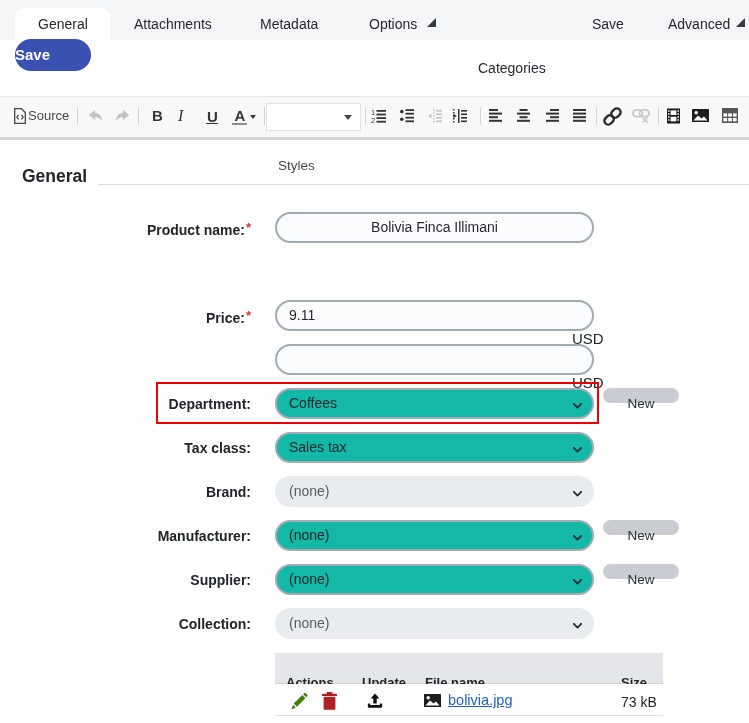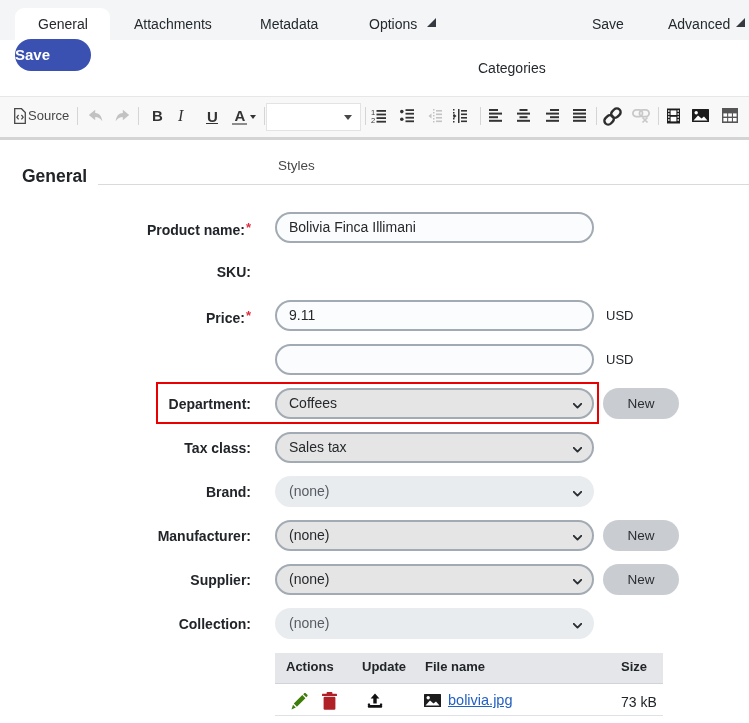--- a/index.html
+++ b/index.html
@@ -23,28 +23,28 @@
 .tbtxt { font-size:13px; color:#474747; }
 
 
 .h2 { position:absolute; left:22px; top:166px; font-size:17.5px; font-weight:bold; color:#212529; }
 .hline { position:absolute; top:184px; left:98px; width:651px; height:1px; background:#dadada; }
 
 
 .lbl { position:absolute; left:21px; width:230px; text-align:right; font-size:14px; font-weight:bold; color:#212529; line-height:16px; white-space:nowrap; }
 .req { color:#e02b3d; font-size:13px; vertical-align:3px; margin-left:1px; }
 .inp { position:absolute; left:275px; width:319px; height:31px; border:2px solid #a2aab3; border-radius:16px; background:#fbfcfd; font-size:14px; color:#26292c; line-height:27px; padding:0 12px; white-space:nowrap; overflow:hidden; }
-.sel { position:absolute; left:275px; width:319px; height:31px; border:2px solid #a2aab3; border-radius:16px; background:#e5e5e5; font-size:14px; color:#26292c; line-height:27px; padding:0 12px; white-space:nowrap; }
+.sel { position:absolute; left:275px; width:319px; height:31px; border:2px solid #a2aab3; border-radius:16px; background:#14b8a6; font-size:14px; color:#26292c; line-height:27px; padding:0 12px; white-space:nowrap; }
 .sel svg { position:absolute; right:10px; top:13px; }
 .sel.dis { background:#e9ecef; border-color:#e9ecef; color:#565c63; }
-.unit { position:absolute; left:606px; font-size:13px; color:#212529; line-height:31px; }
-.newbtn { position:absolute; left:603px; width:76px; height:31px; border-radius:15.5px; background:#c9cdd2; color:#2b2f33; font-size:13.5px; text-align:center; line-height:31px; }
+.unit { position:absolute; left:572px; font-size:15px; color:#212529; line-height:31px;margin-top:23px; }
+.newbtn { position:absolute; left:603px; width:76px; height:15px; border-radius:15.5px; background:#c9cdd2; color:#2b2f33; font-size:13.5px; text-align:center; line-height:31px; }
 .redbox { position:absolute; left:156px; top:382px; width:443px; height:42px; border:2px solid #ea0000; }
 .ithead { position:absolute; left:275px; top:653px; width:388px; height:31px; background:#e4e6e9; border-bottom:1px solid #d0d3d7; }
-.ith { position:absolute; font-size:13px; font-weight:bold; color:#212529; top:659px; }
+.ith { position:absolute; font-size:13px; font-weight:bold; color:#212529; top:675px; }
 .itrow { position:absolute; left:275px; top:684px; width:388px; height:32px; border-bottom:1px solid #dee2e6; background:#fff; }
 .link { font-size:14.5px; color:#2361c4; text-decoration:underline; }
 </style>
 </head>
 <body>
 <div id="page">
 
   <div class="tabbar"></div>
   <div class="activetab"></div>
   <div class="tab" style="left:38px;">General</div>
@@ -245,23 +245,22 @@
           <rect x="6.2" y="10" width="3.7" height="3.4"></rect>
           <rect x="11" y="10" width="3.6" height="3.4"></rect>
       </g>
     </svg>
   </div>
 
   <div class="h2">General</div>
   <div class="hline"></div>
 
   <div class="lbl" style="top:220px;">Product name:<span class="req">*</span></div>
-  <div class="inp" style="top:212px;">Bolivia Finca Illimani</div>
-
-  <div class="lbl" style="top:264px;">SKU:</div>
+  <div class="inp" style="top:212px;text-align:center;">Bolivia Finca Illimani</div>
+
 
   <div class="lbl" style="top:308px;">Price:<span class="req">*</span></div>
   <div class="inp" style="top:300px;">9.11</div>
   <div class="unit" style="top:300px;">USD</div>
 
   <div class="inp" style="top:344px;"></div>
   <div class="unit" style="top:344px;">USD</div>
 
   <div class="redbox"></div>
   <div class="lbl" style="top:396px;">Department:</div>

